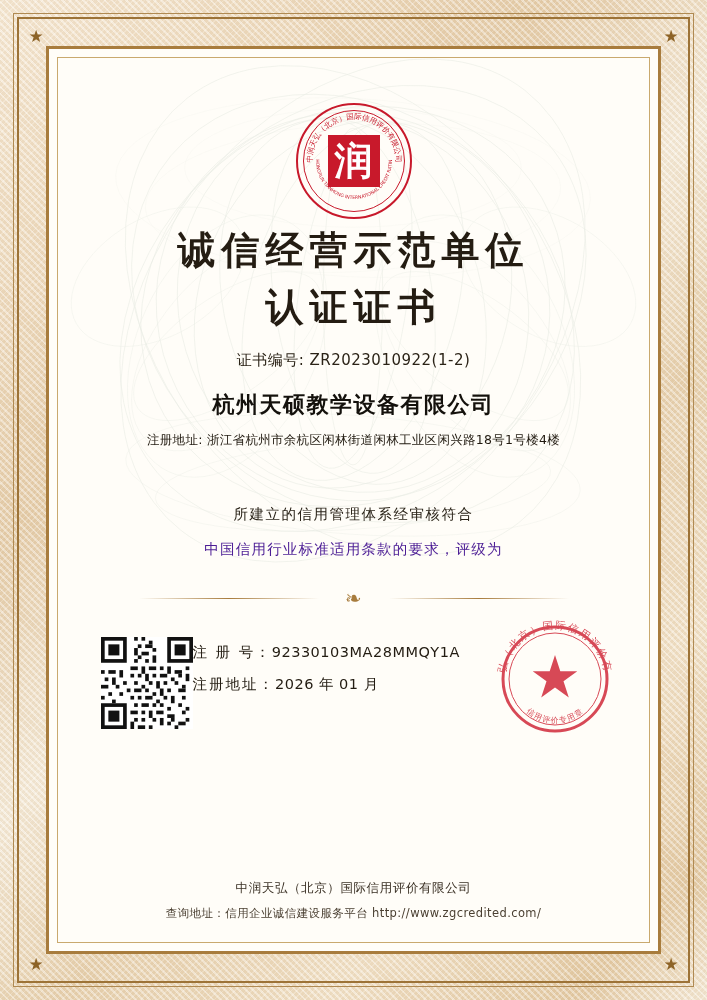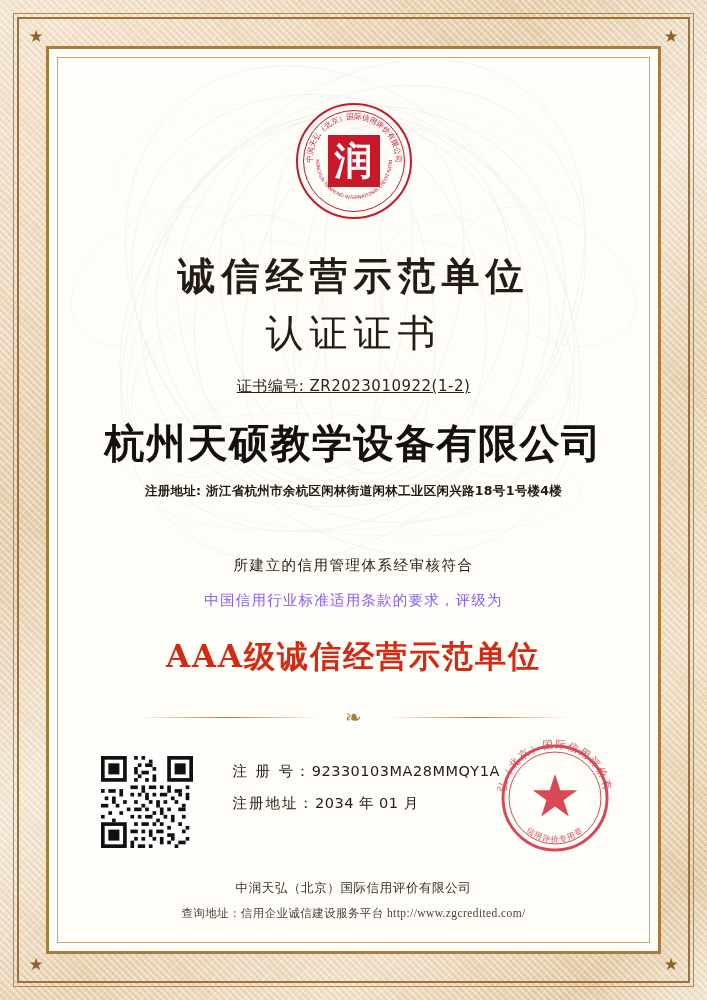--- a/index.html
+++ b/index.html
@@ -124,70 +124,69 @@
     background: #c8192b;
     color: #fff;
     font-family: "DejaVu Serif", "Liberation Serif", serif;
     font-size: 38px;
     font-weight: bold;
     line-height: 52px;
     text-align: center;
   }
 
   .title-main {
-    margin-top: 32px;
+    margin-top: 6px;
     font-family: Liberation Mono, monospace;
     font-size: 38px;
     font-weight: bold;
     letter-spacing: 6px;
     color: #241c12;
     text-align: center;
   }
   .title-sub {
     margin-top: 6px;
     font-family: "DejaVu Serif", "Liberation Serif", serif;
     font-size: 38px;
-    font-weight: normal;
+    font-weight: bold;
     letter-spacing: 6px;
     color: #241c12;
   }
   .cert-no {
     margin-top: 18px;
     font-size: 15px;
     color: #2b2317;
     letter-spacing: 0.5px;
-    text-decoration: underline;
   }
   .company {
     margin-top: 20px;
     font-family: "DejaVu Serif", "Liberation Serif", serif;
-    font-size: 40px;
+    font-size: 22px;
     font-weight: bold;
     letter-spacing: 1.5px;
     color: #14110c;
     text-align: center;
   }
   .address {
     margin-top: 12px;
     font-size: 12.5px;
-    font-weight: bold;
+    font-weight: normal;
     color: #20190f;
     letter-spacing: 0.3px;
     text-align: center;
   }
   .stmt1 {
     margin-top: 56px;
     font-size: 14.5px;
     color: #2a2318;
     letter-spacing: 1.5px;
   }
   .stmt2 {
     margin-top: 16px;
     font-size: 14.5px;
-    color: #8b5cf6;
+    color: #4c1d95;
     letter-spacing: 1.2px;
   }
   .grade {
     margin-top: 26px;
     font-family: "DejaVu Serif", "Liberation Serif", serif;
     font-size: 31px;
     font-weight: bold;
     color: #d42a12;
     letter-spacing: 2px;
     text-align: center;
@@ -225,21 +224,20 @@
     align-items: flex-start;
   }
   .qr {
     width: 92px; height: 92px;
     margin-left: 12px;
     margin-top: 6px;
     flex: none;
     image-rendering: pixelated;
   }
   .info-lines {
-    margin-left: 40px;
     margin-top: 12px;
   }
   .info-line {
     font-size: 14.5px;
     color: #231c12;
     letter-spacing: 0.5px;
     margin-bottom: 13px;
     white-space: nowrap;
   }
   .info-label { letter-spacing: 2px; }
@@ -262,21 +260,20 @@
   .footer-org {
     font-size: 12.5px;
     color: #3a3024;
     letter-spacing: 0.6px;
   }
   .footer-url {
     margin-top: 9px;
     font-size: 11.5px;
     color: #4a3f31;
     letter-spacing: 0.4px;
-    font-family: Liberation Serif, serif;
   }
 </style>
 </head>
 <body>
 
 <div class="certificate">
 
   <div class="frame-texture"></div>
   <div class="edge-rule"></div>
   <div class="edge-rule2"></div>
@@ -353,21 +350,20 @@
       <div class="title-sub">认证证书</div>
 
       <div class="cert-no">证书编号: ZR2023010922(1-2)</div>
 
       <div class="company">杭州天硕教学设备有限公司</div>
       <div class="address">注册地址: 浙江省杭州市余杭区闲林街道闲林工业区闲兴路18号1号楼4楼</div>
 
       <div class="stmt1">所建立的信用管理体系经审核符合</div>
       <div class="stmt2">中国信用行业标准适用条款的要求，评级为</div>
 
-      <div class="grade">AAA级诚信经营示范单位</div>
 
       <div class="divider">
         <div class="d-line d-left"></div>
         <div class="d-line d-right"></div>
         <div class="d-mid">❧</div>
       </div>
 
       <div class="info-row-wrap">
 
         <svg class="qr" viewBox="0 0 25 25">
@@ -468,21 +464,21 @@
               <rect x="20" y="24" width="1" height="1"></rect>
             <rect x="23" y="22" width="1" height="1"></rect>
           </g>
         </svg>
 
         <div class="info-lines">
           <div class="info-line">
             <span class="info-label">注 册 号：</span><span>92330103MA28MMQY1A</span>
           </div>
           <div class="info-line">
-            <span class="info-label">注册地址：</span><span>2034 年 01 月</span>
+            <span class="info-label">注册地址：</span><span>2026 年 01 月</span>
           </div>
         </div>
 
         <svg class="stamp" viewBox="0 0 128 128">
           <defs>
             <path id="stampArcTop" d="M 14,64 A 50,50 0 0 1 114,64"></path>
             <path id="stampArcBot" d="M 20,64 A 44,44 0 0 0 108,64"></path>
           </defs>
           <circle cx="64" cy="64" r="52" fill="none" stroke="#cf2233" stroke-width="3"></circle>
           <circle cx="64" cy="64" r="46" fill="none" stroke="#cf2233" stroke-width="1"></circle>

